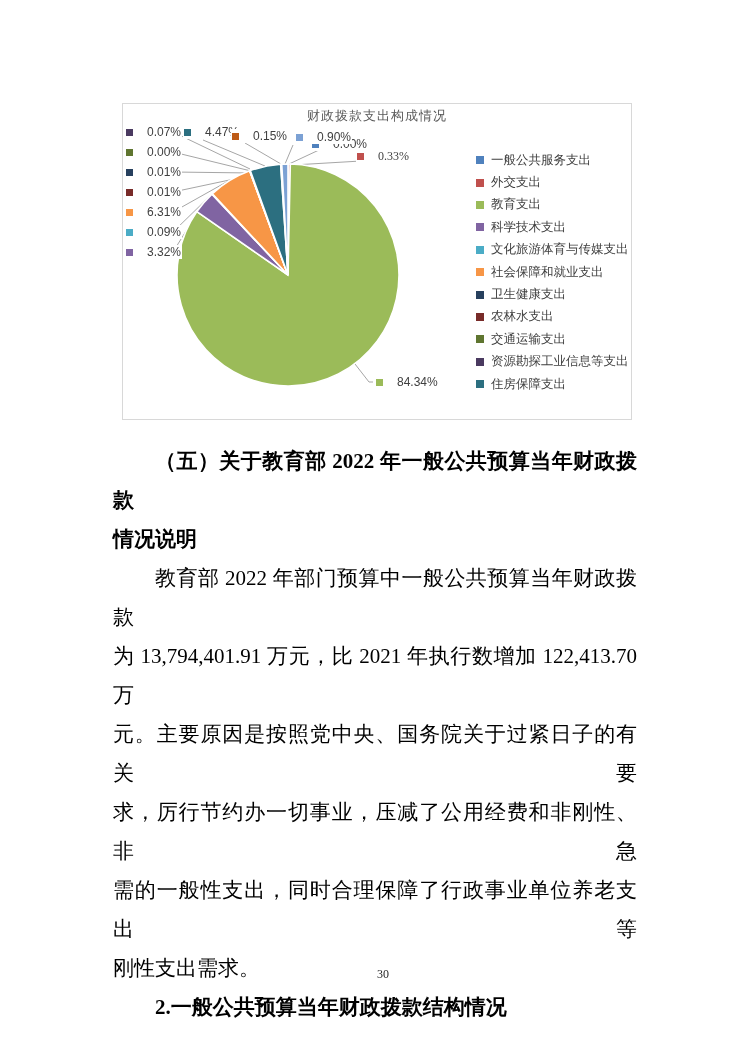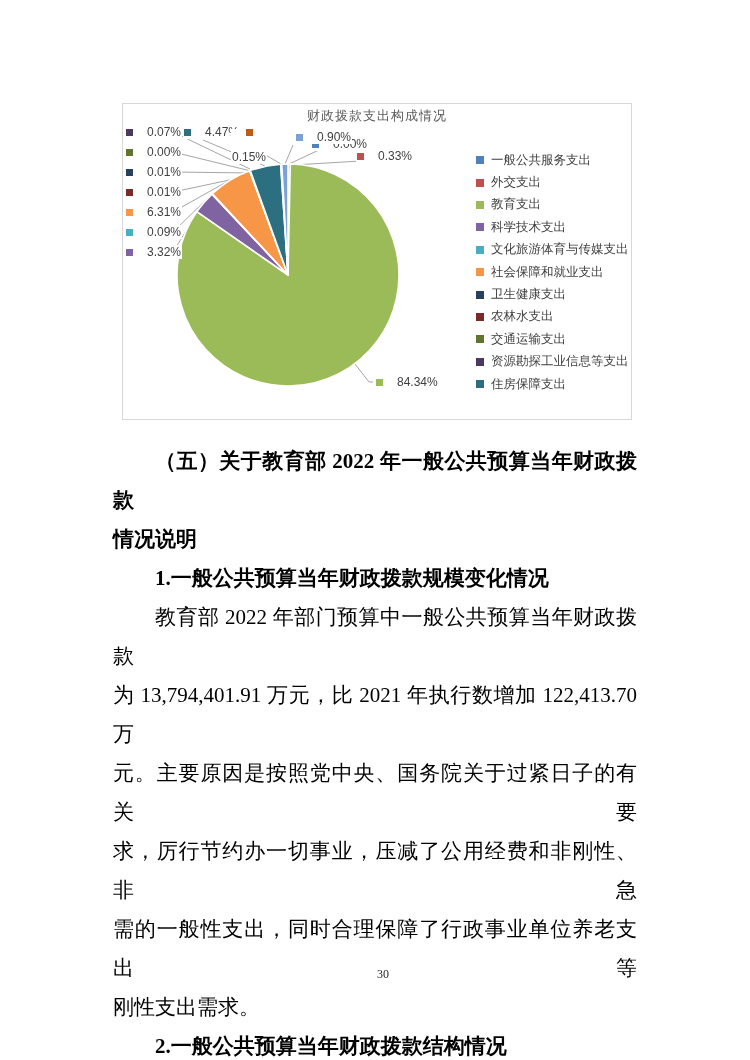--- a/index.html
+++ b/index.html
@@ -117,21 +117,21 @@
         </div>
         <div class="litem">
           <span class="sq" style="background: rgb(44, 111, 128);"></span>
           <span>住房保障支出</span>
         </div>
       </div>
   <div class="dlabel" style="left: 188px; top: 33px;">
         <span class="sq" style="background: rgb(79, 129, 189);"></span>
         <span>0.00%</span>
       </div>
-      <div class="dlabel" style="left: 233px; top: 45px;">
+      <div class="dlabel" style="left: 233px; top: 45px; font-family: Liberation Serif, serif;">
         <span class="sq" style="background: rgb(192, 80, 77);"></span>
         <span>0.33%</span>
       </div>
       <div class="dlabel" style="left: 252px; top: 271px;">
         <span class="sq" style="background: rgb(155, 187, 89);"></span>
         <span>84.34%</span>
       </div>
       <div class="dlabel" style="left: 2px; top: 141px;">
         <span class="sq" style="background: rgb(128, 100, 162);"></span>
         <span>3.32%</span>
@@ -157,34 +157,33 @@
         <span>0.00%</span>
       </div>
       <div class="dlabel" style="left: 2px; top: 21px;">
         <span class="sq" style="background: rgb(74, 58, 96);"></span>
         <span>0.07%</span>
       </div>
       <div class="dlabel" style="left: 60px; top: 21px;">
         <span class="sq" style="background: rgb(44, 111, 128);"></span>
         <span>4.47%</span>
       </div>
-      <div class="dlabel" style="left: 108px; top: 25px; flex-direction: column;">
+      <div class="dlabel" style="left: 108px; top: 25px;">
         <span class="sq" style="background: rgb(190, 91, 23);"></span>
         <span>0.15%</span>
       </div>
       <div class="dlabel" style="left: 172px; top: 26px;">
         <span class="sq" style="background: rgb(124, 161, 212);"></span>
         <span>0.90%</span>
       </div>
     </figure>
 
   <main class="doc">
     <p class="ln head ind fill">（五）关于教育部 2022 年一般公共预算当年财政拨款</p>
     <p class="ln head">情况说明</p>
-    <p class="ln sub ind">1.一般公共预算当年财政拨款规模变化情况</p>
     <p class="ln ind fill">教育部 2022 年部门预算中一般公共预算当年财政拨款</p>
     <p class="ln fill">为 13,794,401.91 万元，比 2021 年执行数增加 122,413.70 万</p>
     <p class="ln fill">元。主要原因是按照党中央、国务院关于过紧日子的有关要</p>
     <p class="ln fill">求，厉行节约办一切事业，压减了公用经费和非刚性、非急</p>
     <p class="ln fill">需的一般性支出，同时合理保障了行政事业单位养老支出等</p>
     <p class="ln">刚性支出需求。</p>
     <p class="ln sub ind">2.一般公共预算当年财政拨款结构情况</p>
 
   </main>
 

